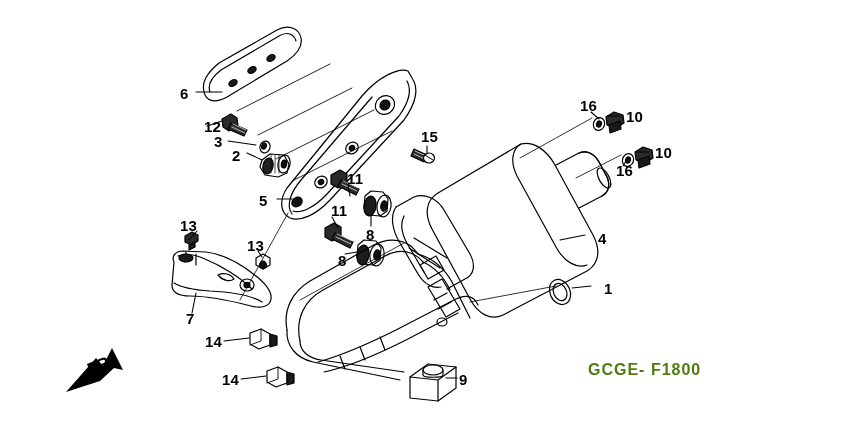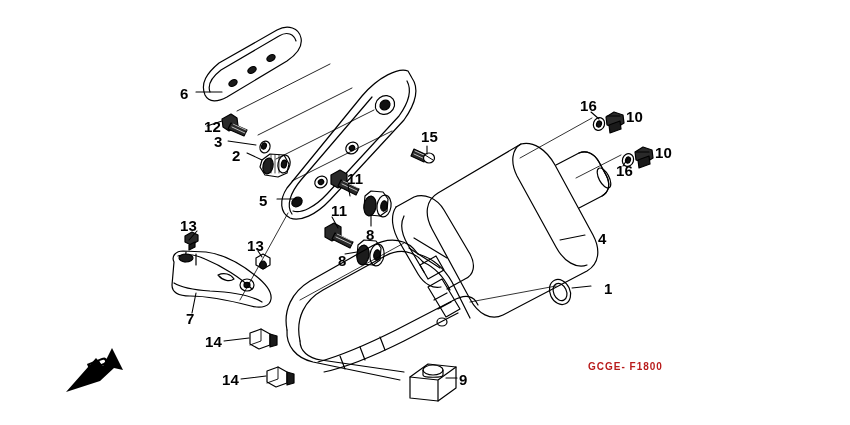--- a/index.html
+++ b/index.html
@@ -4,21 +4,21 @@
 <style>
   html,body{margin:0;padding:0;background:#fff;}
   body{width:850px;height:425px;overflow:hidden;
        font-family:"Liberation Sans",sans-serif;}
   #sheet{position:relative;width:850px;height:425px;background:#fff;}
   svg.layer{position:absolute;left:0;top:0;width:850px;height:425px;}
   .lbl{position:absolute;font-family:"Liberation Sans",sans-serif;
        font-size:15px;font-weight:700;color:#000;white-space:nowrap;
        letter-spacing:.2px;}
   .code{position:absolute;font-family:"Liberation Sans",sans-serif;
-        font-size:10px;font-weight:700;color:#b91c1c;letter-spacing:1px;}
+        font-size:16px;font-weight:700;color:#4d7c0f;letter-spacing:1px;}
   .frtxt{position:absolute;font-family:"Liberation Sans",sans-serif;
          font-size:17px;font-weight:700;color:#000;
          transform:rotate(-22deg);transform-origin:left bottom;}
 </style>
 </head>
 <body>
 
 <div id="sheet">
 
   <svg class="layer" viewBox="0 0 850 425">

